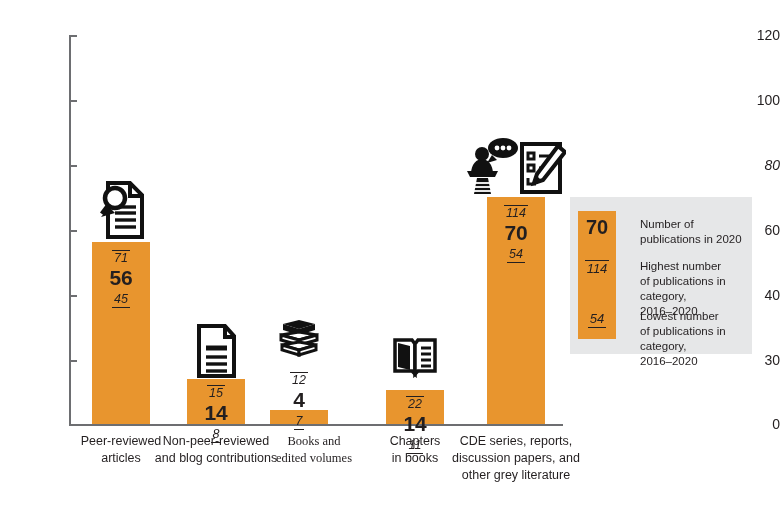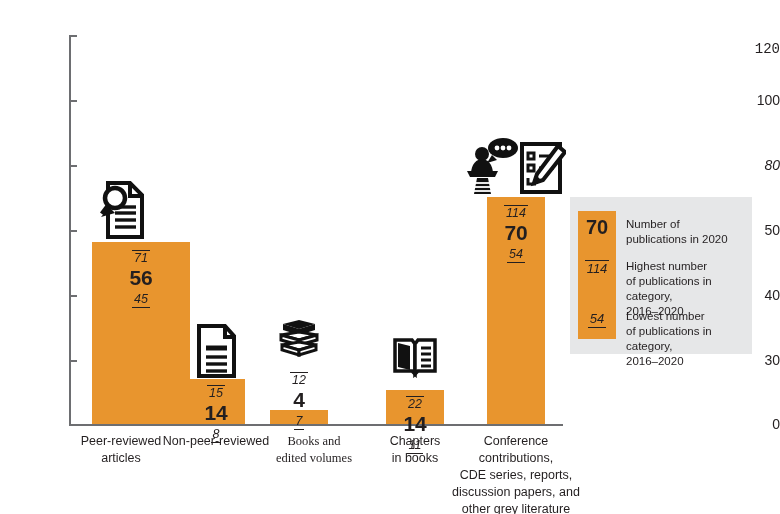--- a/index.html
+++ b/index.html
@@ -68,51 +68,51 @@
   }
   #legend-swatch{
     position:absolute;left:8px;top:14px;width:38px;height:128px;
     background:#e8952e;
   }
   .legend-row{position:absolute;left:8px;width:174px;display:flex;}
   .legend-key{
     width:38px;text-align:center;color:#231f20;flex:0 0 38px;
   }
   .legend-text{
-    margin-left:10px;font-size:11.5px;color:#231f20;line-height:1.3;
+    margin-left:24px;font-size:11.5px;color:#231f20;line-height:1.3;
   }
   .key-main{font-size:20px;font-weight:bold;line-height:1;}
   .key-high{
     font-size:13px;font-style:italic;border-top:1.4px solid #231f20;
     display:inline-block;padding:0 2px;line-height:1.2;
   }
   .key-low{
     font-size:13px;font-style:italic;border-bottom:1.4px solid #231f20;
     display:inline-block;padding:0 2px;line-height:1.2;
   }
 </style>
 </head>
 <body>
 
 <div id="chart-root">
 
   <div class="axis-line" id="y-axis"></div>
   <div class="axis-line" id="x-axis"></div>
 
   <div class="tick-mark" style="top:35px;"></div>
-  <div class="tick-label" style="top:42px;font-family:Liberation Mono, monospace;">120</div>
+  <div class="tick-label" style="top:28px;">120</div>
 
   <div class="tick-mark" style="top:100px;"></div>
   <div class="tick-label" style="top:93px;">100</div>
 
   <div class="tick-mark" style="top:165px;"></div>
   <div class="tick-label" style="top:158px;font-style:italic;">80</div>
 
   <div class="tick-mark" style="top:230px;"></div>
-  <div class="tick-label" style="top:223px;">50</div>
+  <div class="tick-label" style="top:223px;">60</div>
 
   <div class="tick-mark" style="top:295px;"></div>
   <div class="tick-label" style="top:288px;text-align:right;">40</div>
 
   <div class="tick-mark" style="top:360px;"></div>
   <div class="tick-label" style="top:353px;">30</div>
 
   <div class="tick-mark" style="top:424px;"></div>
   <div class="tick-label" style="top:417px;">0</div>
 
@@ -125,21 +125,21 @@
           <line x1="17" y1="32" x2="38" y2="32"></line>
           <line x1="17" y1="39" x2="38" y2="39"></line>
           <line x1="17" y1="46" x2="38" y2="46"></line>
           <line x1="17" y1="26" x2="38" y2="26"></line>
         </g>
         <path d="M3 36 l8 -10 l6 6 z" fill="#111"></path>
         <circle cx="17" cy="17" r="10" fill="#fff" stroke="#111" stroke-width="4.5"></circle>
         <line x1="10" y1="25" x2="4" y2="33" stroke="#111" stroke-width="5"></line>
       </svg>
     </div>
-    <div class="bar-rect" style="height:182px;padding-left:40px;">
+    <div class="bar-rect" style="height:182px;">
       <div class="val-stack">
         <div><span class="v-high">71</span></div>
         <div class="v-main">56</div>
         <div><span class="v-low">45</span></div>
       </div>
     </div>
   </div>
   <div class="cat-label" style="left:58px;width:126px;">
     <div>Peer-reviewed</div>
     <div>articles</div>
@@ -161,20 +161,21 @@
     <div class="bar-rect" style="height:45px;">
       <div class="val-stack" style="top:4px;">
         <div><span class="v-high">15</span></div>
         <div class="v-main">14</div>
         <div><span class="v-low">8</span></div>
       </div>
     </div>
   </div>
   <div class="cat-label" style="left:153px;width:126px;">
     <div>Non-peer-reviewed</div>
+    <div>and blog contributions</div>
   </div>
 
   <div class="bar-col" style="left:270px;bottom:90px;">
     <div class="cat-icon" style="bottom:66px;height:40px;">
       <svg width="48" height="40" viewBox="0 0 48 40">
         <path d="M8 6 l16 -4 l16 4 l-16 5 z" fill="#111"></path>
         <path d="M8 6 v6 l16 5 v-6 z" fill="#111"></path>
         <path d="M40 6 v6 l-16 5 v-6 z" fill="#111"></path>
         <path d="M6 17 l18 -3 l18 3 l-18 5 z" fill="#fff" stroke="#111" stroke-width="3"></path>
         <path d="M6 17 v5 l18 5 v-5 z" fill="#fff" stroke="#111" stroke-width="3"></path>
@@ -261,21 +262,20 @@
     </div>
     <div class="bar-rect" style="height:227px;">
       <div class="val-stack">
         <div><span class="v-high">114</span></div>
         <div class="v-main">70</div>
         <div><span class="v-low">54</span></div>
       </div>
     </div>
   </div>
   <div class="cat-label" style="left:446px;width:140px;">
-    <div>Conference contributions,</div>
     <div>CDE series, reports,</div>
     <div>discussion papers, and</div>
     <div>other grey literature</div>
   </div>
 
   <div id="legend">
     <div id="legend-swatch"></div>
 
     <div class="legend-row" style="top:20px;">
       <div class="legend-key">

